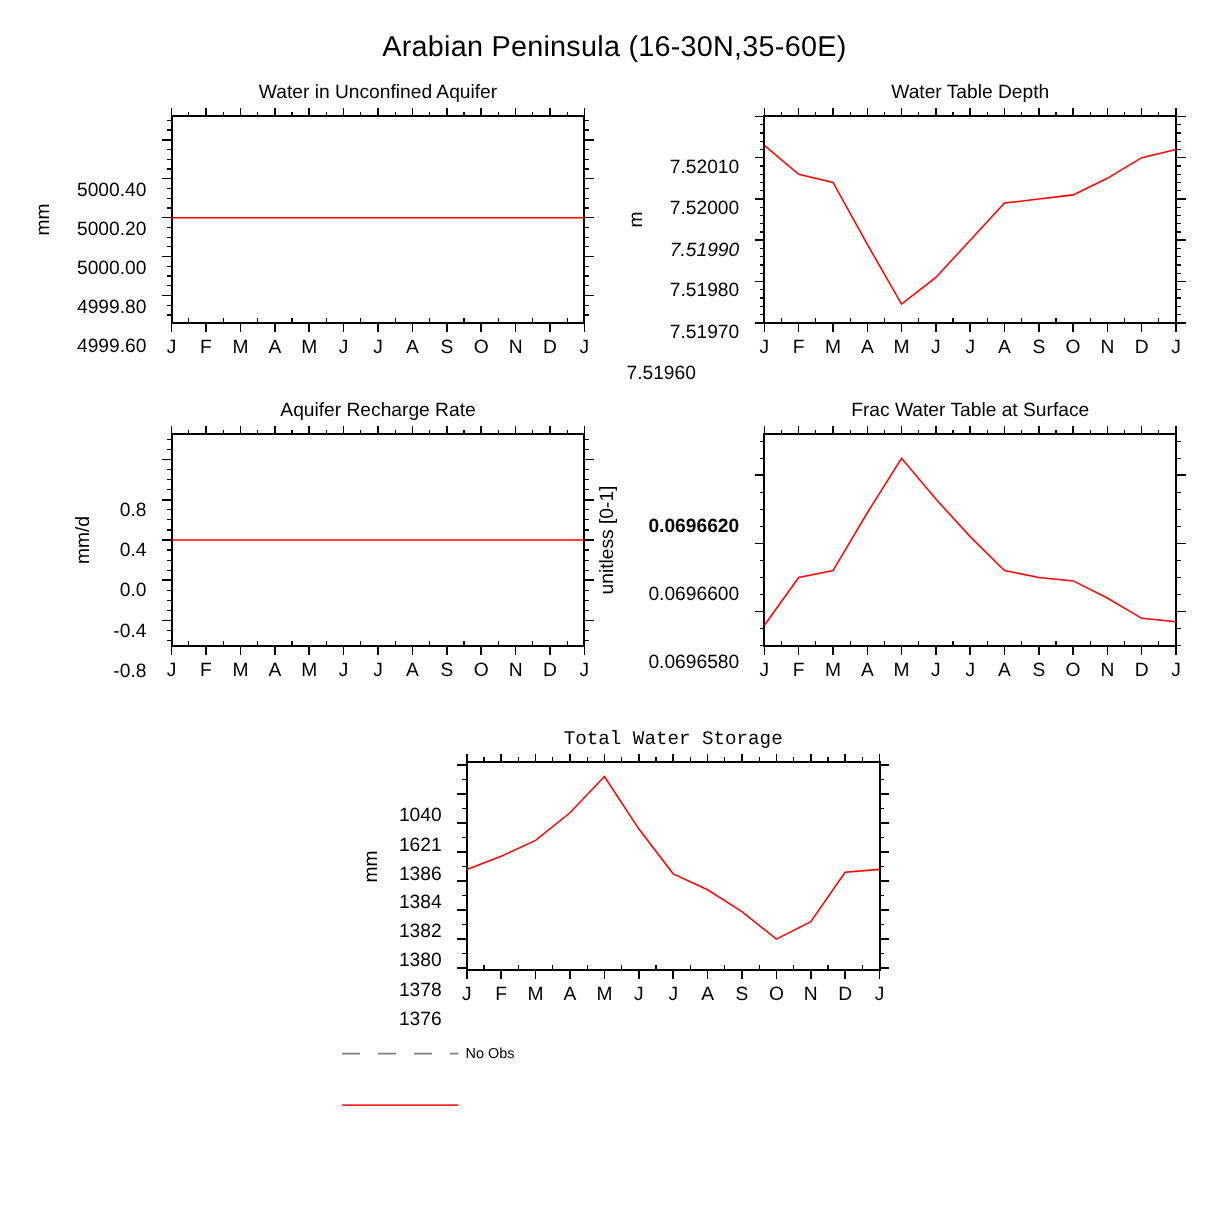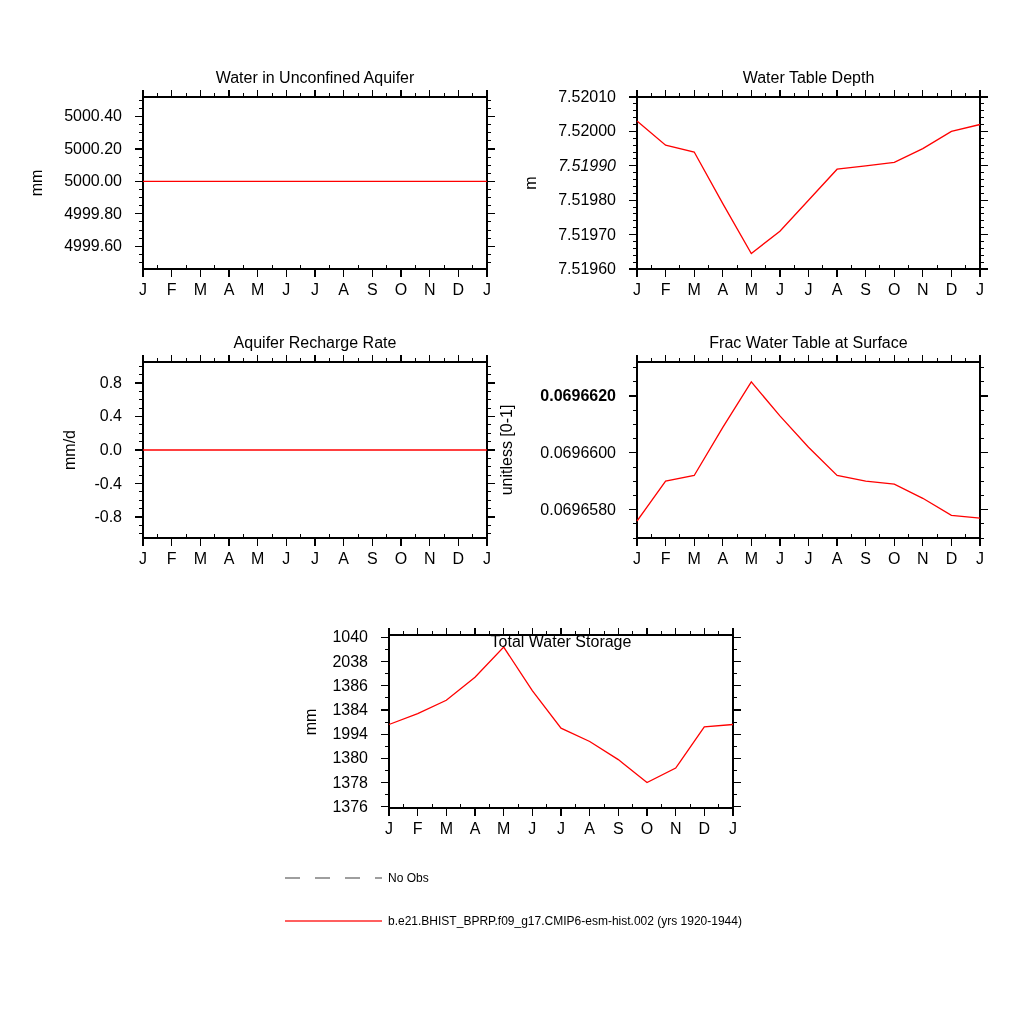--- a/index.html
+++ b/index.html
@@ -13,21 +13,21 @@
     font-size:24px;letter-spacing:0.2px;
   }
   .chart-title{
     position:absolute;text-align:center;font-size:16px;white-space:nowrap;
   }
   .ylabel{
     position:absolute;text-align:center;font-size:16px;height:20px;line-height:20px;
     transform:rotate(-90deg);transform-origin:center center;white-space:nowrap;
   }
   .ytick-label{
-    position:absolute;text-align:right;font-size:16px;line-height:18px;white-space:nowrap;
+    position:absolute;text-align:right;font-size:16px;line-height:18px;white-space:nowrap;margin-top:43px;
   }
   .xtick-label{
     position:absolute;text-align:center;font-size:16px;line-height:18px;white-space:nowrap;
   }
   .legend-label{
     position:absolute;font-size:12px;line-height:16px;white-space:nowrap;
   }
 </style>
 </head>
 <body>
@@ -483,44 +483,44 @@
       <line x1="733" y1="697.9090909090917" x2="737" y2="697.9090909090917" stroke="#000000" stroke-width="1" shape-rendering="crispEdges"></line>
       <line x1="385" y1="673.7132867132874" x2="389" y2="673.7132867132874" stroke="#000000" stroke-width="1" shape-rendering="crispEdges"></line>
       <line x1="733" y1="673.7132867132874" x2="737" y2="673.7132867132874" stroke="#000000" stroke-width="1" shape-rendering="crispEdges"></line>
       <line x1="385" y1="649.5174825174831" x2="389" y2="649.5174825174831" stroke="#000000" stroke-width="1" shape-rendering="crispEdges"></line>
       <line x1="733" y1="649.5174825174831" x2="737" y2="649.5174825174831" stroke="#000000" stroke-width="1" shape-rendering="crispEdges"></line>
       <polyline points="389.0,724.5 417.7,713.6 446.3,700.3 475.0,677.3 503.7,647.1 532.3,690.7 561.0,728.2 589.7,741.5 618.3,759.6 647.0,782.6 675.7,768.1 704.3,726.9 733.0,724.5" fill="none" stroke="#ff0000" stroke-width="1.3"></polyline>
       <line x1="285" y1="878" x2="382" y2="878" stroke="#7f7f7f" stroke-width="1.5" shape-rendering="geometricPrecision" stroke-dasharray="15 15"></line>
       <line x1="285" y1="921" x2="382" y2="921" stroke="#ff2a2a" stroke-width="1.5" shape-rendering="geometricPrecision"></line>
     </svg>
 
+  <div id="main-title">Arabian Peninsula (16-30N,35-60E)</div>
 
   <div class="chart" id="chart-0">
     <div class="chart-title" style="left: 143px; width: 344px; top: 69px;">Water in Unconfined Aquifer</div>
     <div class="ylabel" style="width: 172px; left: -49px; top: 173px;">mm</div>
   </div>
   <div class="chart" id="chart-1">
     <div class="chart-title" style="left: 637px; width: 343px; top: 69px;">Water Table Depth</div>
     <div class="ylabel" style="width: 172px; left: 445px; top: 173px;">m</div>
   </div>
   <div class="chart" id="chart-2">
     <div class="chart-title" style="left: 143px; width: 344px; top: 334px;">Aquifer Recharge Rate</div>
     <div class="ylabel" style="width: 176px; left: -18px; top: 440px;">mm/d</div>
   </div>
   <div class="chart" id="chart-3">
     <div class="chart-title" style="left: 637px; width: 343px; top: 334px;">Frac Water Table at Surface</div>
     <div class="ylabel" style="width: 176px; left: 419px; top: 440px;">unitless [0-1]</div>
   </div>
   <div class="chart" id="chart-4">
-    <div class="chart-title" style="left: 389px; width: 344px; top: 633px;">Total Water Storage</div>
+    <div class="chart-title" style="left: 389px; width: 344px; top: 607px; font-family: Liberation Mono, monospace;">Total Water Storage</div>
     <div class="ylabel" style="width: 173px; left: 223.5px; top: 711.5px;">mm</div>
   </div>
 
   <div class="legend-label" id="legend-label-0" style="left: 388px; top: 870px;">No Obs</div>
-  <div class="legend-label" id="legend-label-1" style="left: 388px; top: 913px;">b.e21.BHIST_BPRP.f09_g17.CMIP6-esm-hist.002 (yrs 1920-1944)</div>
 <div class="xtick-label" style="left: 131px; top: 281px; width: 24px;">J</div>
     <div class="xtick-label" style="left: 159.667px; top: 281px; width: 24px;">F</div>
     <div class="xtick-label" style="left: 188.333px; top: 281px; width: 24px;">M</div>
     <div class="xtick-label" style="left: 217px; top: 281px; width: 24px;">A</div>
     <div class="xtick-label" style="left: 245.667px; top: 281px; width: 24px;">M</div>
     <div class="xtick-label" style="left: 274.333px; top: 281px; width: 24px;">J</div>
     <div class="xtick-label" style="left: 303px; top: 281px; width: 24px;">J</div>
     <div class="xtick-label" style="left: 331.667px; top: 281px; width: 24px;">A</div>
     <div class="xtick-label" style="left: 360.333px; top: 281px; width: 24px;">S</div>
     <div class="xtick-label" style="left: 389px; top: 281px; width: 24px;">O</div>
@@ -538,21 +538,21 @@
     <div class="xtick-label" style="left: 710.75px; top: 281px; width: 24px;">A</div>
     <div class="xtick-label" style="left: 739.333px; top: 281px; width: 24px;">M</div>
     <div class="xtick-label" style="left: 767.917px; top: 281px; width: 24px;">J</div>
     <div class="xtick-label" style="left: 796.5px; top: 281px; width: 24px;">J</div>
     <div class="xtick-label" style="left: 825.083px; top: 281px; width: 24px;">A</div>
     <div class="xtick-label" style="left: 853.667px; top: 281px; width: 24px;">S</div>
     <div class="xtick-label" style="left: 882.25px; top: 281px; width: 24px;">O</div>
     <div class="xtick-label" style="left: 910.833px; top: 281px; width: 24px;">N</div>
     <div class="xtick-label" style="left: 939.417px; top: 281px; width: 24px;">D</div>
     <div class="xtick-label" style="left: 968px; top: 281px; width: 24px;">J</div>
-    <div class="ytick-label" style="left: 486px; width: 130px; top: 260px;">7.51960</div>
+    <div class="ytick-label" style="left: 486px; width: 130px; top: 260px; text-align: center;">7.51960</div>
     <div class="ytick-label" style="left: 486px; width: 130px; top: 225.6px;">7.51970</div>
     <div class="ytick-label" style="left: 486px; width: 130px; top: 191.2px;">7.51980</div>
     <div class="ytick-label" style="left: 486px; width: 130px; top: 156.8px; font-style: italic;">7.51990</div>
     <div class="ytick-label" style="left: 486px; width: 130px; top: 122.4px;">7.52000</div>
     <div class="ytick-label" style="left: 486px; width: 130px; top: 88px;">7.52010</div>
     <div class="xtick-label" style="left: 131px; top: 550px; width: 24px;">J</div>
     <div class="xtick-label" style="left: 159.667px; top: 550px; width: 24px;">F</div>
     <div class="xtick-label" style="left: 188.333px; top: 550px; width: 24px;">M</div>
     <div class="xtick-label" style="left: 217px; top: 550px; width: 24px;">A</div>
     <div class="xtick-label" style="left: 245.667px; top: 550px; width: 24px;">M</div>
@@ -594,18 +594,18 @@
     <div class="xtick-label" style="left: 549px; top: 820px; width: 24px;">J</div>
     <div class="xtick-label" style="left: 577.667px; top: 820px; width: 24px;">A</div>
     <div class="xtick-label" style="left: 606.333px; top: 820px; width: 24px;">S</div>
     <div class="xtick-label" style="left: 635px; top: 820px; width: 24px;">O</div>
     <div class="xtick-label" style="left: 663.667px; top: 820px; width: 24px;">N</div>
     <div class="xtick-label" style="left: 692.333px; top: 820px; width: 24px;">D</div>
     <div class="xtick-label" style="left: 721px; top: 820px; width: 24px;">J</div>
     <div class="ytick-label" style="left: 238px; width: 130px; top: 797.79px;">1376</div>
     <div class="ytick-label" style="left: 238px; width: 130px; top: 773.594px;">1378</div>
     <div class="ytick-label" style="left: 238px; width: 130px; top: 749.399px;">1380</div>
-    <div class="ytick-label" style="left: 238px; width: 130px; top: 725.203px;">1994</div>
+    <div class="ytick-label" style="left: 238px; width: 130px; top: 725.203px;">1382</div>
     <div class="ytick-label" style="left: 238px; width: 130px; top: 701.007px;">1384</div>
     <div class="ytick-label" style="left: 238px; width: 130px; top: 676.811px;">1386</div>
-    <div class="ytick-label" style="left: 238px; width: 130px; top: 652.615px;">2038</div>
+    <div class="ytick-label" style="left: 238px; width: 130px; top: 652.615px;">1621</div>
     <div class="ytick-label" style="left: 238px; width: 130px; top: 628.42px;">1040</div>
   </div>
 
 </body></html>

